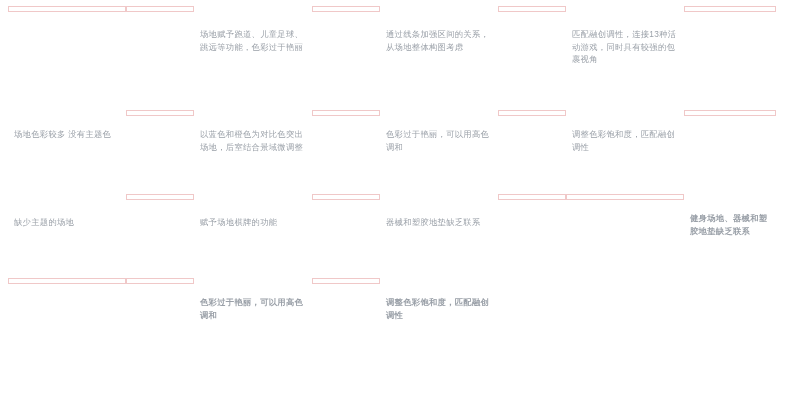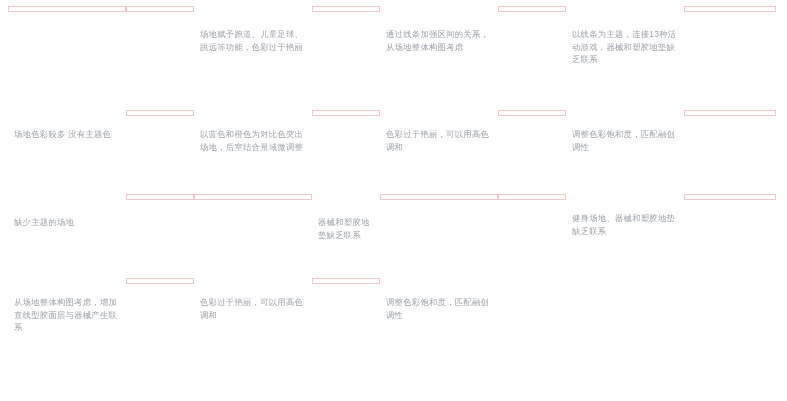--- a/index.html
+++ b/index.html
@@ -38,21 +38,21 @@
     font-size:8.3px;
     line-height:12.5px;
     color:#9aa0a8;
     letter-spacing:0.3px;
     word-break:break-all;
     white-space:normal;
   }
   .cell-txt.r1{padding-top:22px;}
   .cell-txt.r2{padding-top:18px;}
   .cell-txt.r3{padding-top:22px;}
-  .cell-txt.r4{padding-top:18px;}
+  .cell-txt.r4{padding-top:18px;font-weight:bold;}
 
   
   .sc{position:absolute;}
 
   
   .aer{position:absolute;inset:0;background:#8fa87a;}
   .aer .tree{position:absolute;border-radius:50%;background:#5d8a4a;}
   .aer .tree.d{background:#49703a;}
   .aer .tree.l{background:#7aa85f;}
 
@@ -183,21 +183,21 @@
         <div class="sc" style="left:60%;top:30%;width:24%;height:3%;background:#3c4450;"></div>
         <div class="sc" style="left:16%;top:40%;width:30%;height:2%;background:#8b949e;"></div>
         <div class="sc" style="left:58%;top:40%;width:26%;height:2%;background:#8b949e;"></div>
         <div class="sc" style="left:33%;top:58%;width:16%;height:3%;background:#8b949e;"></div>
         <div class="sc" style="left:33%;top:66%;width:16%;height:3%;background:#8b949e;"></div>
         <div class="sc" style="left:33%;top:74%;width:12%;height:3%;background:#8b949e;"></div>
         <div class="sc" style="left:14%;top:18%;width:6%;height:6%;background:#c4683a;"></div>
       </div>
     </div>
   </div>
-  <div class="cell-txt r1">以线条为主题，连接13种活动游戏，器械和塑胶地垫缺乏联系</div>
+  <div class="cell-txt r1">匹配融创调性，连接13种活动游戏，同时具有较强的包裹视角</div>
 
   <div class="cell-img">
     <div class="frame">
       <div class="aer" style="background:#7b9468;">
         <div class="sc" style="left:0;top:0;width:100%;height:100%;background:#879c72;"></div>
         <div class="sc" style="left:0;top:0;width:14%;height:100%;background:#6e8a5e;"></div>
         <div class="sc" style="left:14%;top:20%;width:76%;height:60%;background:#2f62b6;"></div>
         <div class="sc" style="left:22%;top:30%;width:54%;height:34%;background:#e08a2e;"></div>
         <div class="sc" style="left:30%;top:22%;width:22%;height:16%;background:#e0a93a;"></div>
         <div class="sc" style="left:58%;top:44%;width:26%;height:28%;background:#e08a2e;"></div>
@@ -322,20 +322,21 @@
         <div class="sc" style="left:24%;top:30%;width:34%;height:32%;background:#8ec34a;"></div>
         <div class="sc" style="left:62%;top:28%;width:26%;height:34%;background:#b86a3a;"></div>
         <div class="sc" style="left:62%;top:28%;width:26%;height:34%;background:repeating-linear-gradient(0deg,#b86a3a 0,#b86a3a 2px,#cf8a52 2px,#cf8a52 4px);"></div>
         <div class="sc" style="left:34%;top:42%;width:5%;height:8%;background:#ffffff;"></div>
         <div class="sc" style="left:44%;top:42%;width:5%;height:8%;background:#ffffff;"></div>
         <div class="sc" style="left:6%;top:72%;width:88%;height:14%;background:#cdb98e;"></div>
         <div class="sc" style="left:6%;top:72%;width:88%;height:4%;background:#a9875c;"></div>
       </div>
     </div>
   </div>
+  <div class="cell-txt r3">赋予场地棋牌的功能</div>
 
   <div class="cell-img">
     <div class="frame">
       <div class="p3">
         <div class="sc" style="left:6%;top:14%;width:88%;height:58%;background:#1c4a9e;"></div>
         <div class="sc" style="left:6%;top:14%;width:88%;height:10%;background:#24569f;"></div>
         <div class="sc" style="left:24%;top:30%;width:34%;height:32%;background:#8ec34a;"></div>
         <div class="sc" style="left:62%;top:28%;width:26%;height:34%;background:repeating-linear-gradient(0deg,#b86a3a 0,#b86a3a 2px,#cf8a52 2px,#cf8a52 4px);"></div>
         <div class="sc" style="left:34%;top:42%;width:5%;height:8%;background:#ffffff;"></div>
         <div class="sc" style="left:44%;top:42%;width:5%;height:8%;background:#ffffff;"></div>
@@ -399,21 +400,20 @@
         <div class="sc" style="left:10%;top:38%;width:10%;height:34%;background:#e2852f;"></div>
         <div class="sc" style="left:12%;top:42%;width:5%;height:3%;background:#1f49a8;"></div>
         <div class="sc" style="left:12%;top:54%;width:5%;height:3%;background:#1f49a8;"></div>
         <div class="sc" style="left:48%;top:68%;width:40%;height:14%;background:#e2852f;"></div>
         <div class="sc" style="left:52%;top:72%;width:24%;height:3%;background:#1f49a8;"></div>
         <div class="sc" style="left:90%;top:16%;width:5%;height:10%;background:#4f7f5a;"></div>
         <div class="sc" style="left:90%;top:42%;width:5%;height:14%;background:#4f7f5a;"></div>
       </div>
     </div>
   </div>
-  <div class="cell-txt r4">从场地整体构图考虑，增加直线型胶面层与器械产生联系</div>
 
   <div class="cell-img">
     <div class="frame">
       <div class="p4">
         <div class="sc" style="left:5%;top:8%;width:90%;height:84%;background:#5b7288;"></div>
         <div class="sc" style="left:18%;top:24%;width:62%;height:50%;background:#1434a8;"></div>
         <div class="sc" style="left:26%;top:14%;width:34%;height:11%;background:#f08a1e;"></div>
         <div class="sc" style="left:28%;top:16%;width:22%;height:3%;background:#1434a8;"></div>
         <div class="sc" style="left:10%;top:38%;width:10%;height:34%;background:#f08a1e;"></div>
         <div class="sc" style="left:12%;top:42%;width:5%;height:3%;background:#1434a8;"></div>

